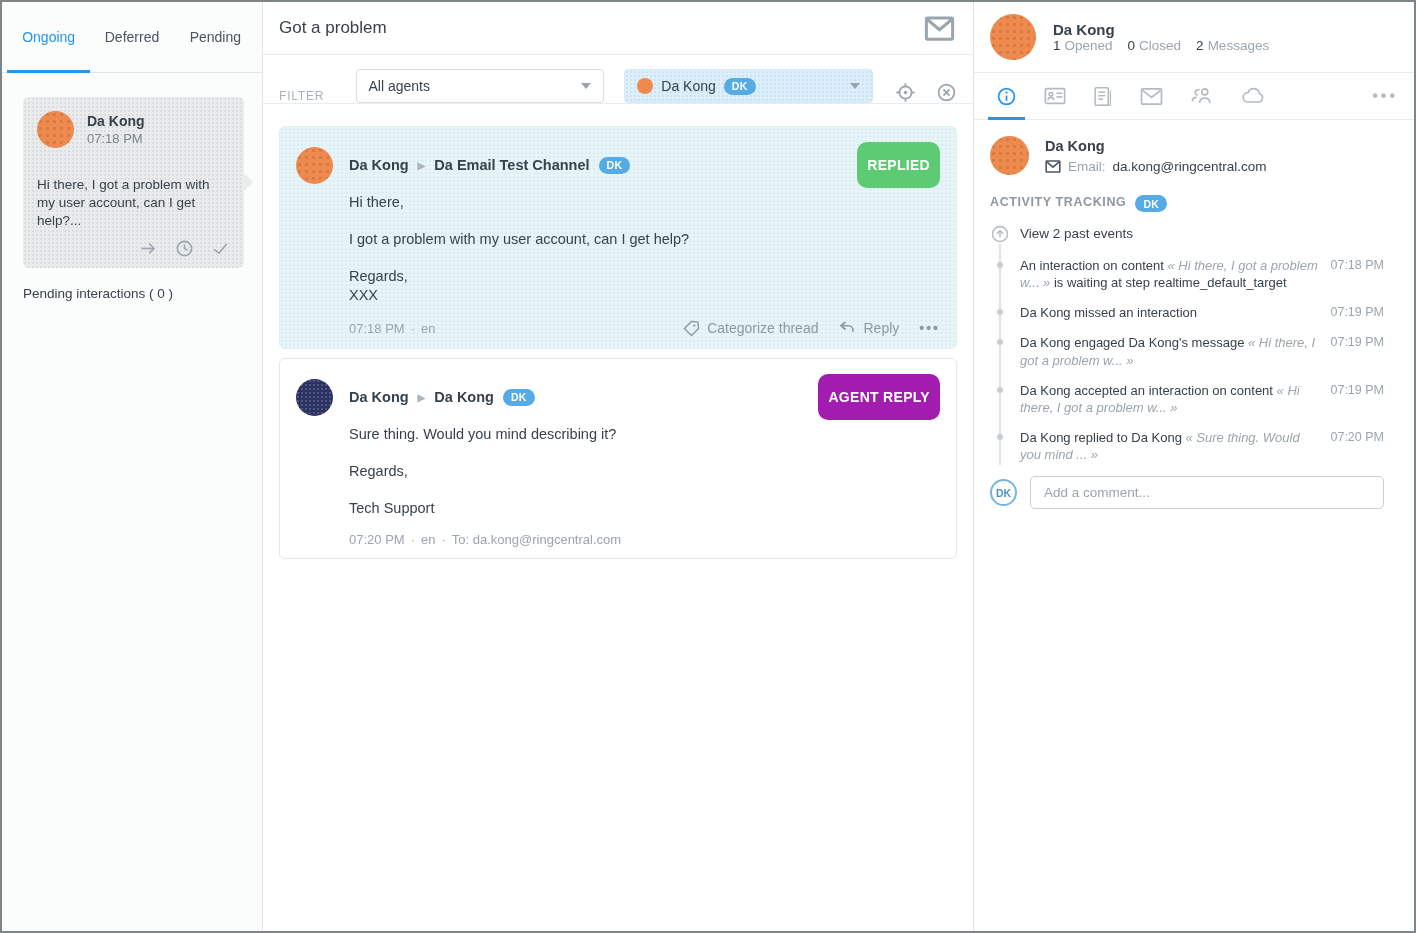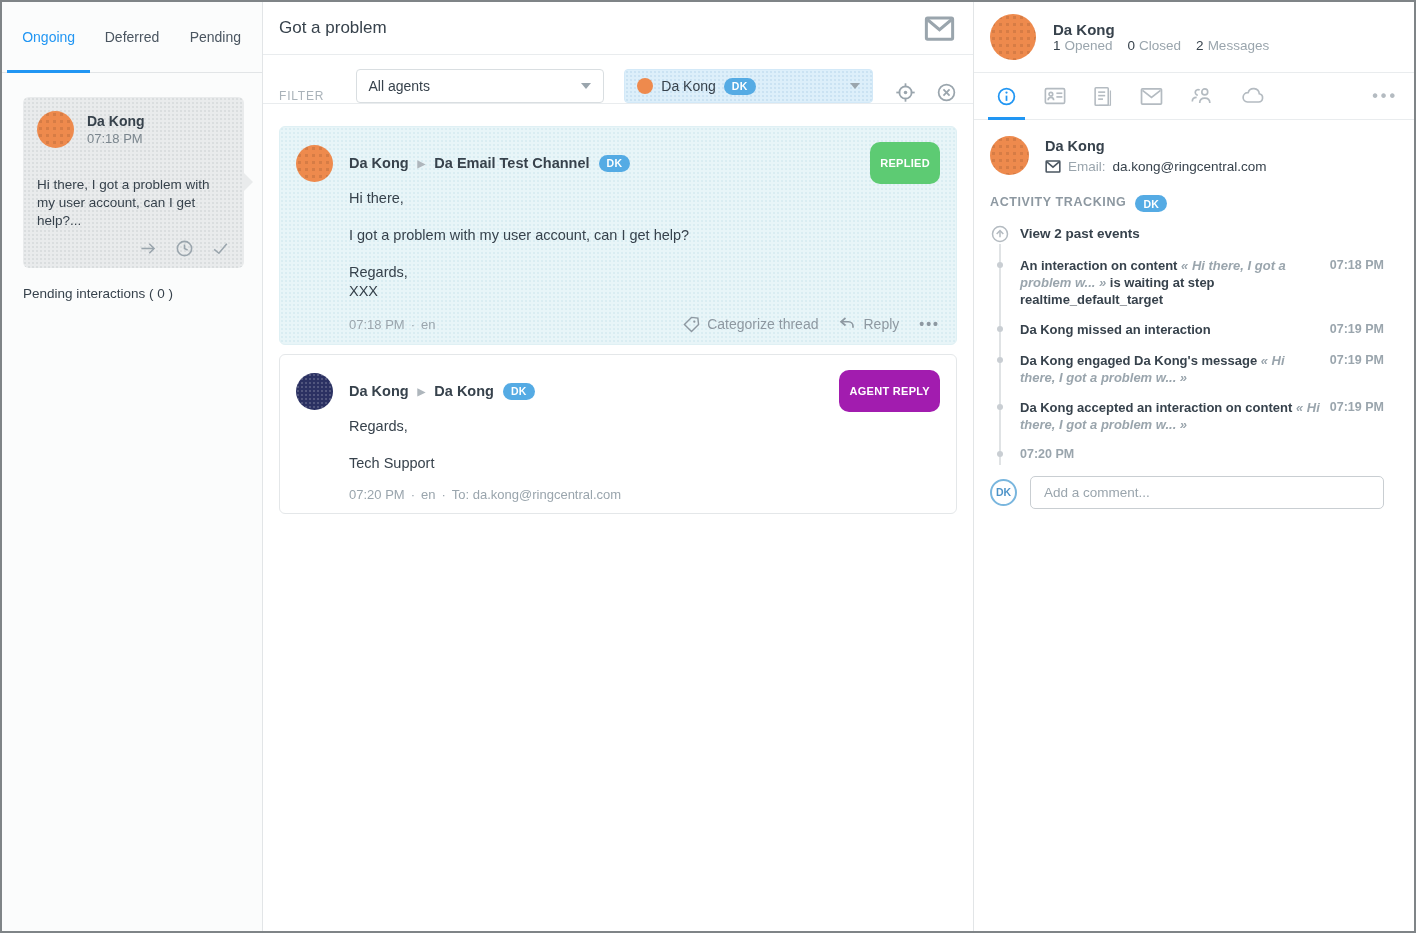--- a/index.html
+++ b/index.html
@@ -50,21 +50,21 @@
 
   .thread-body { flex:1; padding:22px 16px; overflow:hidden; }
   .msg-card { border-radius:6px; padding:15px 16px 11px; margin-bottom:9px; }
   .msg-card.customer { background:#e8f5f8; border:1px solid #dff0f4;
     background-image: radial-gradient(rgba(130,190,205,.14) 1px, transparent 1px); background-size:4px 4px; }
   .msg-card.agent { background:#fff; border:1px solid #e4e7e9; }
   .msg-head { display:flex; align-items:center; }
   .msg-head .avatar { margin-right:16px; }
   .msg-names { display:flex; align-items:center; gap:9px; font-size:14.5px; font-weight:bold; color:#37424c; }
   .sep-arrow { color:#aeb6bc; font-size:10px; }
-  .status-badge { margin-left:auto; color:#fff; font-size:11px; font-weight:bold; border-radius:10px; padding:15px 10px; letter-spacing:.3px; }
+  .status-badge { margin-left:auto; color:#fff; font-size:14px; font-weight:bold; border-radius:10px; padding:15px 10px; letter-spacing:.3px; }
   .status-badge.replied { background:#5dcb73; }
   .status-badge.agent-reply { background:#a21caf; }
   .msg-body { margin-left:53px; font-size:14.5px; color:#37424c; margin-top:6px; }
   .msg-body p { margin:0 0 21px; }
   .msg-body p.tight { margin-bottom:3px; }
   .msg-body p.last { margin-bottom:16px; }
   .msg-foot { display:flex; align-items:center; margin-left:53px; color:#9aa5ad; font-size:13px; }
   .msg-foot .dot-sep { margin:0 6px; }
   .msg-actions { margin-left:auto; display:flex; align-items:center; gap:20px; color:#8d98a1; font-size:14px; }
   .msg-action { display:flex; align-items:center; gap:7px; cursor:pointer; }
@@ -87,21 +87,21 @@
   .profile-row { display:flex; gap:16px; align-items:center; margin-bottom:20px; }
   .profile-name { font-size:14.5px; font-weight:bold; color:#37424c; }
   .email-row { display:flex; align-items:center; gap:7px; margin-top:5px; font-size:13.5px; }
   .email-row svg { color:#4a5560; }
   .email-label { color:#9aa5ad; }
   .email-value { color:#37424c; }
 
   .activity-head { display:flex; gap:9px; margin:4px 0 14px; }
   .activity-title { font-size:12.5px; font-weight:bold; color:#8d98a1; letter-spacing:.6px; }
 
-  .timeline { position:relative; padding-left:30px;font-weight:bold; }
+  .timeline { position:relative; padding-left:30px; }
   .timeline::before { content:''; position:absolute; left:9px; top:12px; bottom:-2px; width:2px; background:#e0e3e5; }
   .view-past { position:relative; font-size:13.5px; color:#37424c; margin-bottom:16px; cursor:pointer; }
   .view-past .vp-icon { position:absolute; left:-30px; top:-2px; color:#b4bbc1; background:#fff; }
   .event { position:relative; display:flex; margin-bottom:13px; font-size:13px; line-height:1.32; }
   .event::before { content:''; position:absolute; left:-23px; top:5px; width:6px; height:6px; border-radius:50%; background:#c9ced3; }
   .event-text { flex:1; padding-right:10px; color:#37424c; }
   .event-quote { color:#9aa5ad; font-style:italic; }
   .event-time { color:#9aa5ad; font-size:12.5px; white-space:nowrap; }
 
   .comment-row { display:flex; align-items:center; gap:13px; margin-top:8px; position:relative; }
@@ -251,20 +251,21 @@
           <div class="avatar av-36 navy"></div>
           <div class="msg-names">
             <span>Da Kong</span>
             <span class="sep-arrow">▶</span>
             <span>Da Kong</span>
             <span class="pill">DK</span>
           </div>
           <span class="status-badge agent-reply">AGENT REPLY</span>
         </div>
         <div class="msg-body">
+          <p>Sure thing. Would you mind describing it?</p>
           <p>Regards,</p>
           <p class="last">Tech Support</p>
         </div>
         <div class="msg-foot">
           <span>07:20 PM</span>
           <span class="dot-sep">·</span>
           <span>en</span>
           <span class="dot-sep">·</span>
           <span>To: da.kong@ringcentral.com</span>
         </div>
@@ -377,20 +378,21 @@
         </div>
         <div class="event">
           <div class="event-text"><span>Da Kong engaged Da Kong's message </span><span class="event-quote">« Hi there, I got a problem w... »</span></div>
           <div class="event-time">07:19 PM</div>
         </div>
         <div class="event">
           <div class="event-text"><span>Da Kong accepted an interaction on content </span><span class="event-quote">« Hi there, I got a problem w... »</span></div>
           <div class="event-time">07:19 PM</div>
         </div>
         <div class="event">
+          <div class="event-text"><span>Da Kong replied to Da Kong </span><span class="event-quote">« Sure thing. Would you mind ... »</span></div>
           <div class="event-time">07:20 PM</div>
         </div>
       </div>
 
       <div class="comment-row">
         <div class="dk-avatar">DK</div>
         <input class="comment-input" type="text" placeholder="Add a comment..." style="">
       </div>
     </div>
   </div>

